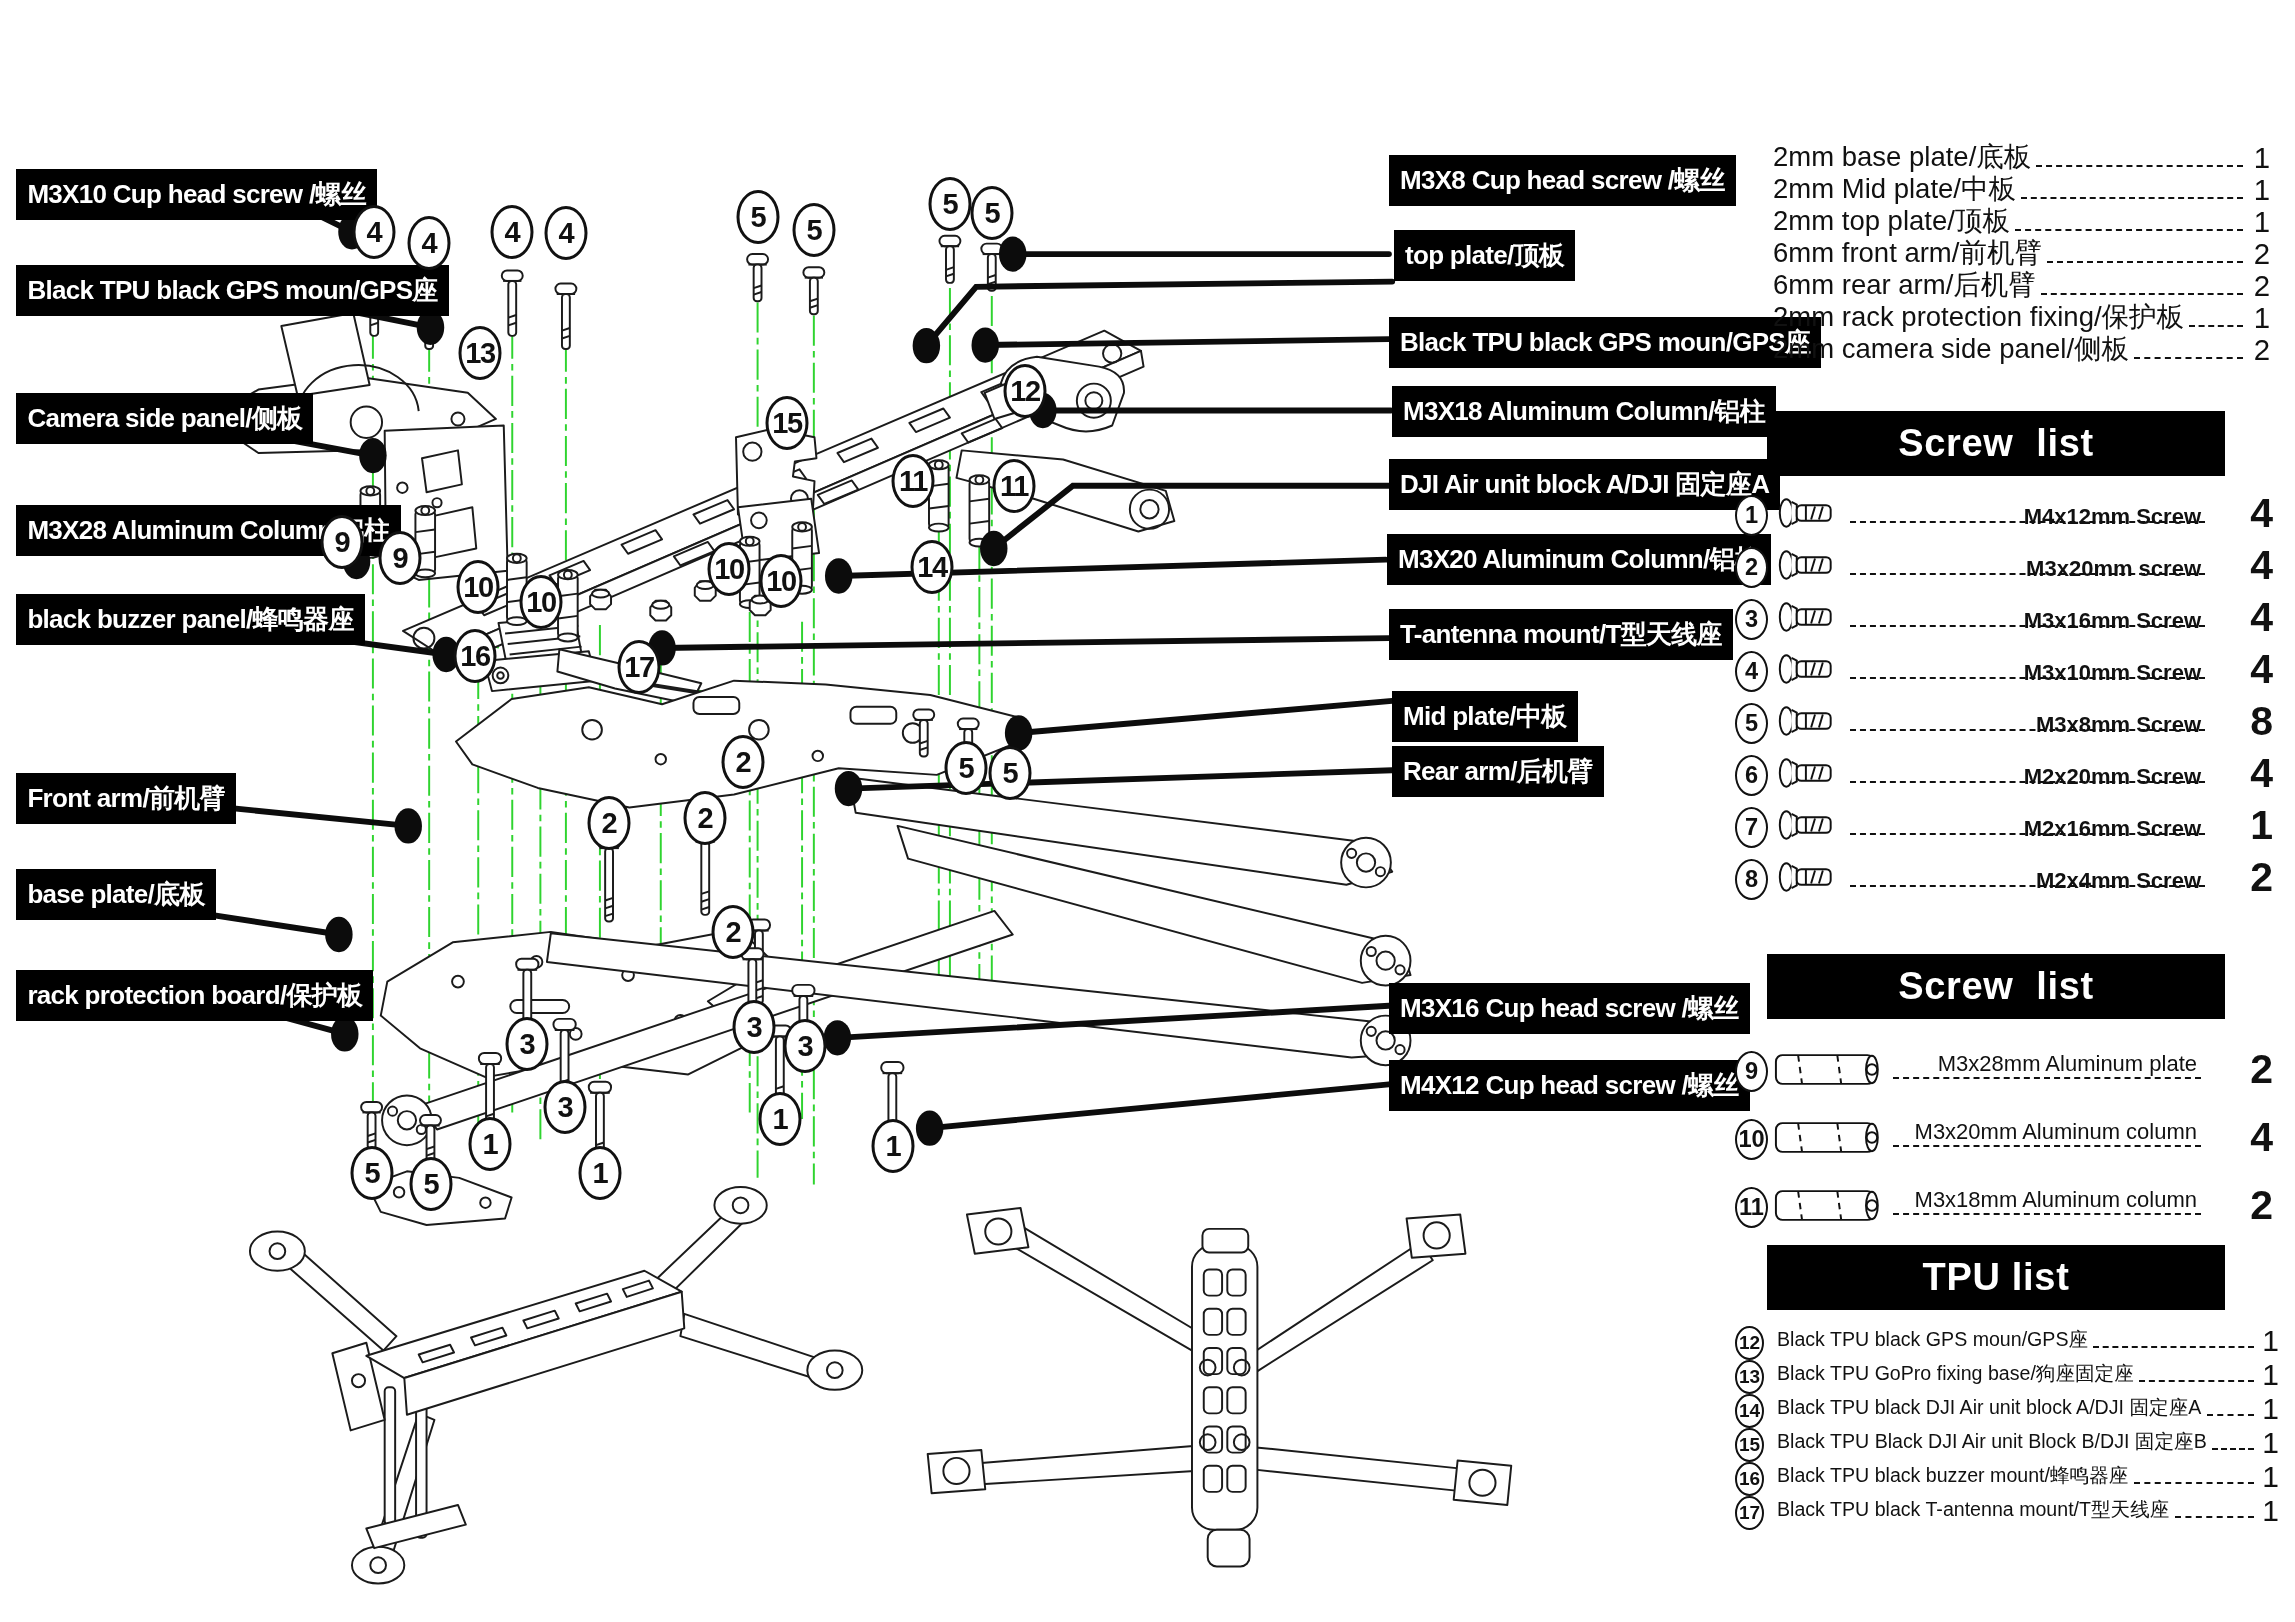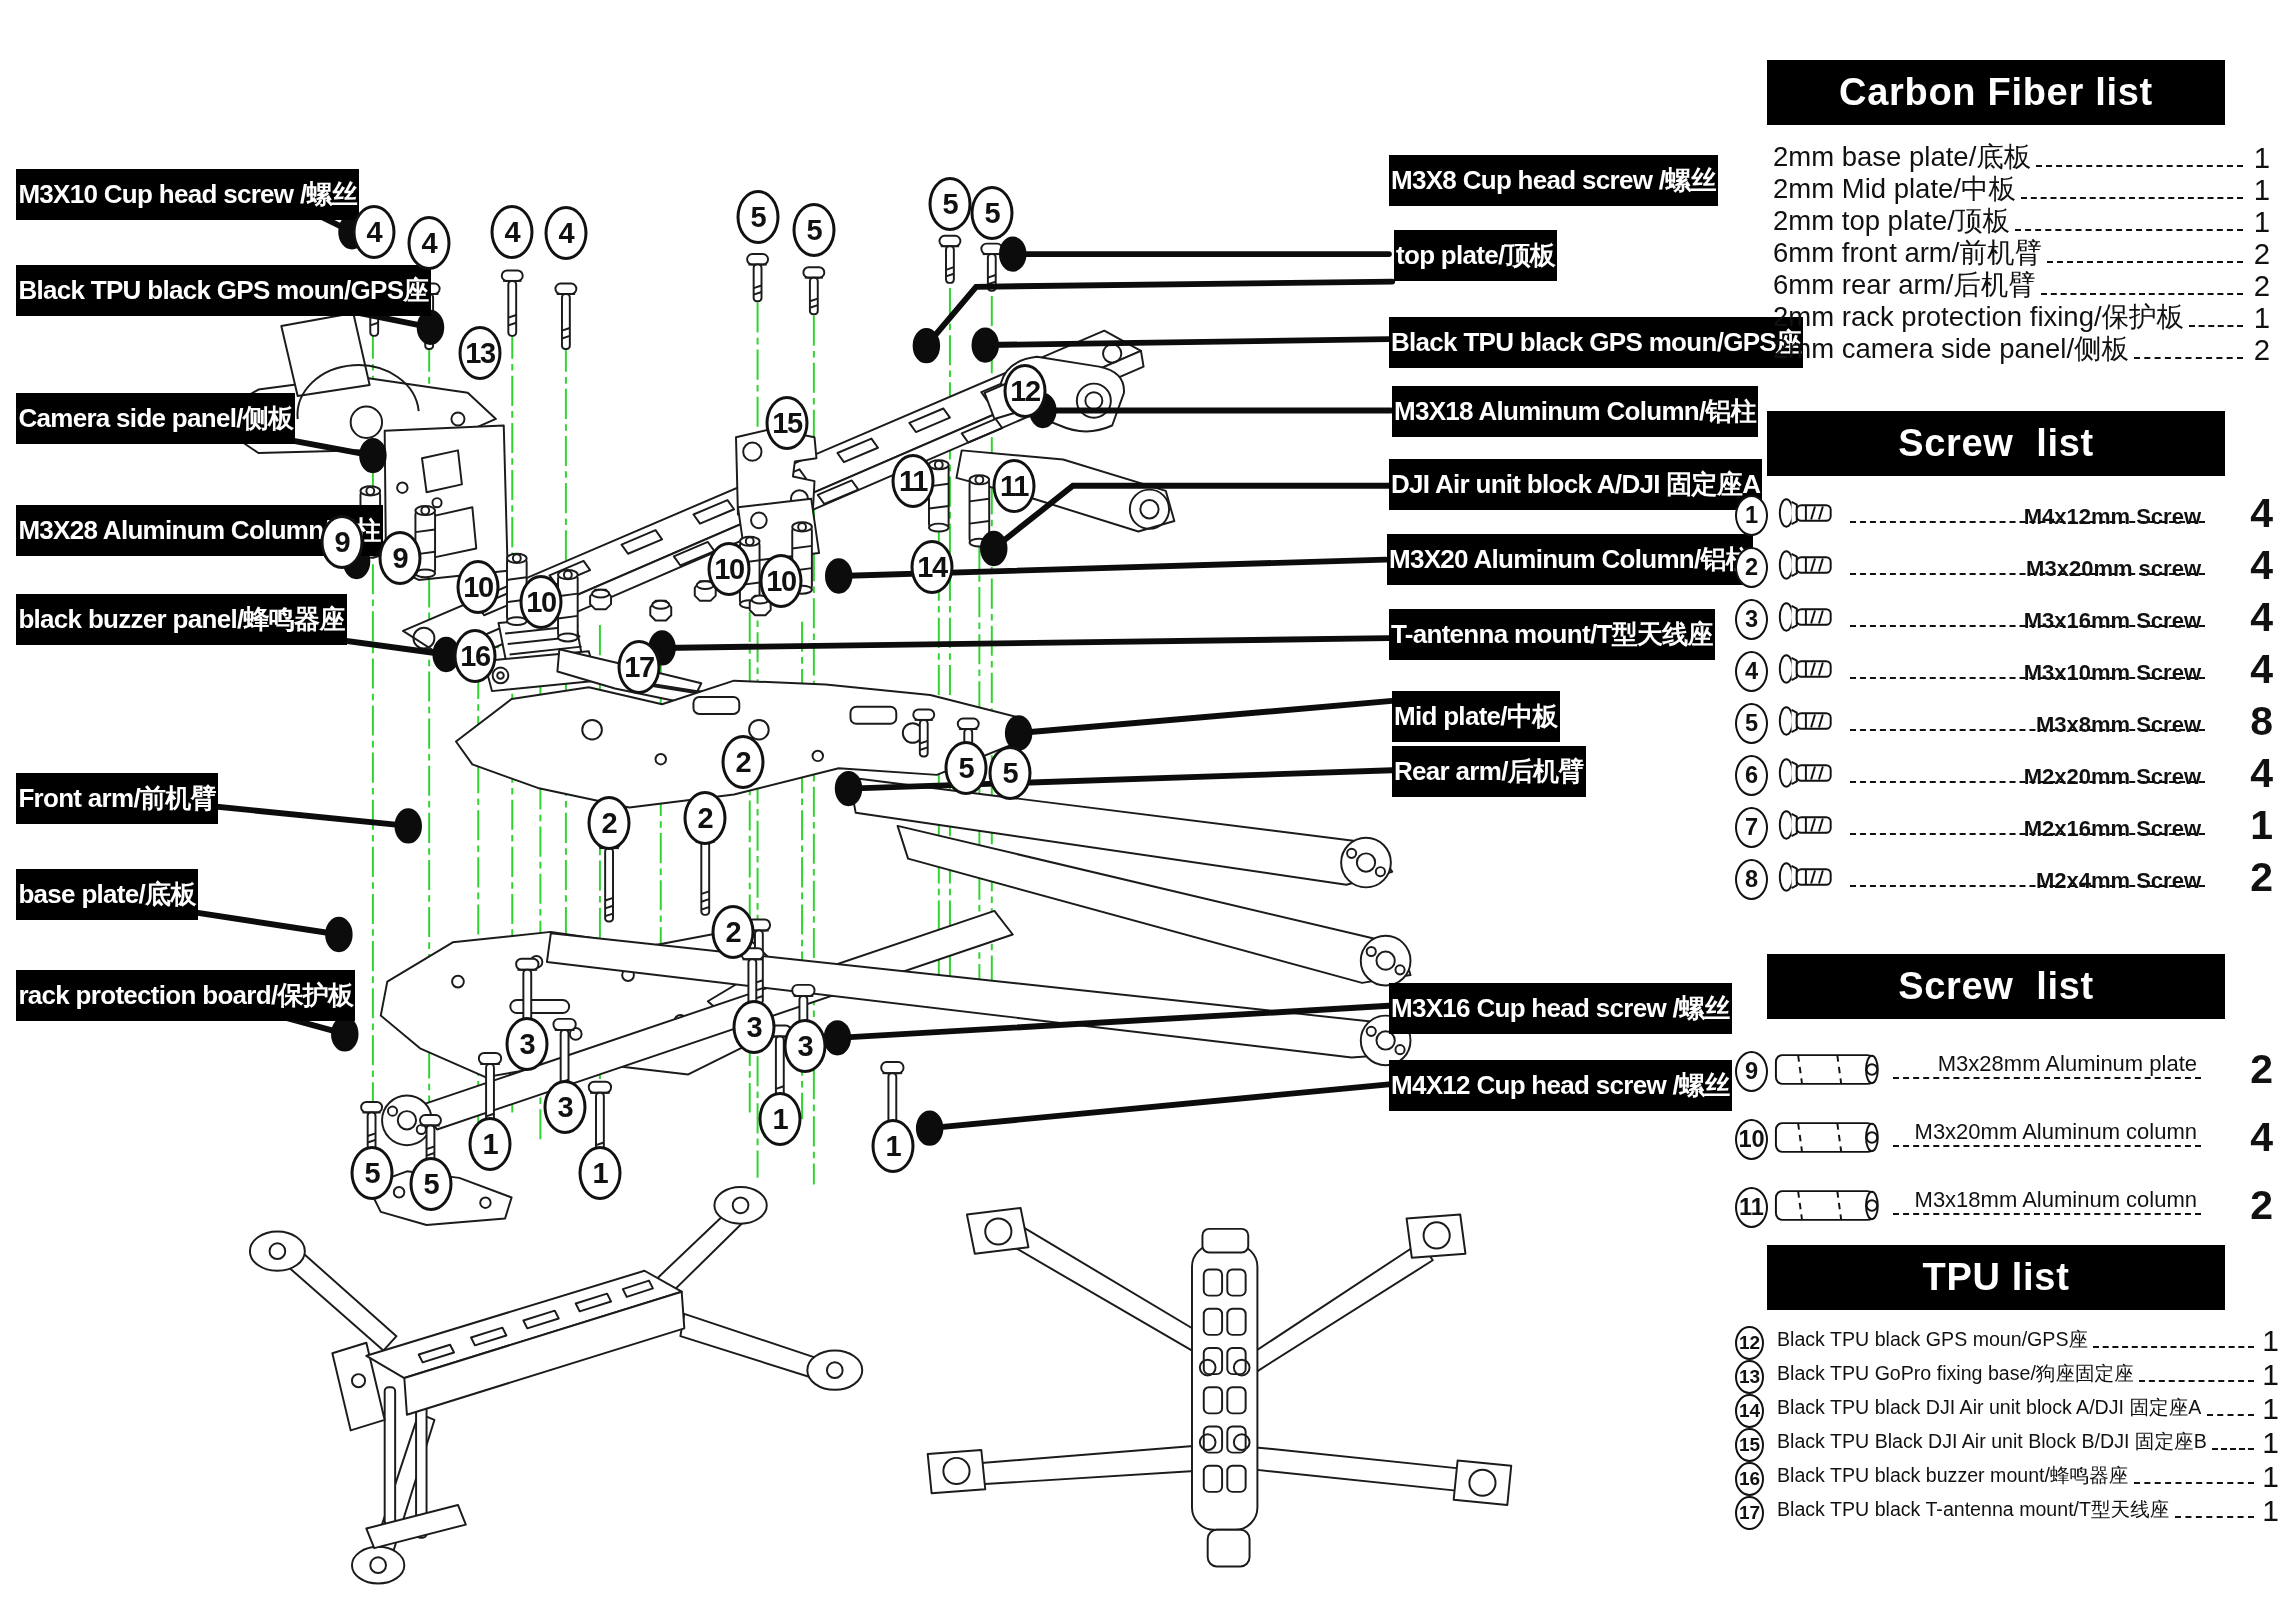--- a/index.html
+++ b/index.html
@@ -3,21 +3,21 @@
 <meta charset="utf-8">
 <style>
   html,body{margin:0;padding:0;background:#fff;}
   .page{position:relative;width:2295px;height:1623px;background:#fff;overflow:hidden;
         font-family:"Liberation Sans",sans-serif;color:#111;}
   svg.art{position:absolute;left:0;top:0;}
   .title{position:absolute;left:79px;top:39px;width:1011px;height:84px;background:#000;color:#fff;
          font-size:62px;font-weight:bold;letter-spacing:-1.3px;display:flex;align-items:center;
          padding-left:17px;box-sizing:border-box;white-space:nowrap;}
   .lbl{position:absolute;background:#000;color:#fff;font-weight:bold;font-size:26px;height:51px;
-       display:flex;align-items:center;padding:0 2px;box-sizing:border-box;white-space:nowrap;
+       display:flex;align-items:center;padding:0 11px;box-sizing:border-box;white-space:nowrap;
        letter-spacing:-0.7px;}
   .panel-h{position:absolute;width:458px;height:65px;background:#000;color:#fff;font-weight:bold;
        font-size:38px;display:flex;align-items:center;justify-content:center;letter-spacing:0.7px;
        white-space:pre;}
   .items{position:absolute;}
   .c-row{display:flex;align-items:flex-end;height:32px;font-size:27.5px;white-space:nowrap;}
   .c-dash{flex:1;border-bottom:2.6px dashed #111;margin:0 5.2px 7.9px 5.2px;min-width:9.2px;}
   .c-qty{font-size:29.4px;min-width:22px;text-align:right;}
   .s-row{position:relative;height:52px;}
   .s2-row{position:relative;height:68px;}
@@ -387,21 +387,20 @@
       <div class="lbl" style="left: 1392px; top: 386px; min-width: 283px;">M3X18 Aluminum Column/铝柱</div>
       <div class="lbl" style="left: 1389px; top: 459px; min-width: 288px;">DJI Air unit block A/DJI 固定座A</div>
       <div class="lbl" style="left: 1387px; top: 534px; min-width: 288px;">M3X20 Aluminum Column/铝柱</div>
       <div class="lbl" style="left: 1389px; top: 609px; min-width: 260px;">T-antenna mount/T型天线座</div>
       <div class="lbl" style="left: 1392px; top: 691px; min-width: 155px;">Mid plate/中板</div>
       <div class="lbl" style="left: 1392px; top: 746px; min-width: 158px;">Rear arm/后机臂</div>
       <div class="lbl" style="left: 1389px; top: 983px; min-width: 283px;">M3X16  Cup head screw /螺丝</div>
       <div class="lbl" style="left: 1389px; top: 1060px; min-width: 283px;">M4X12  Cup head screw /螺丝</div>
     </div>
 
-<div class="panel-h" style="left:1767px;top:60px">Carbon Fiber list</div>
 <div class="panel-h" style="left:1767px;top:411px">Screw  list</div>
 <div class="panel-h" style="left:1767px;top:954px">Screw  list</div>
 <div class="panel-h" style="left:1767px;top:1245px">TPU list</div>
 
 <div class="items" id="carbonItems" style="left:1773px;top:143px;width:497px">
       <div class="c-row">
         <span>2mm base plate/底板</span>
         <span class="c-dash"></span>
         <span class="c-qty">1</span>
       </div>

